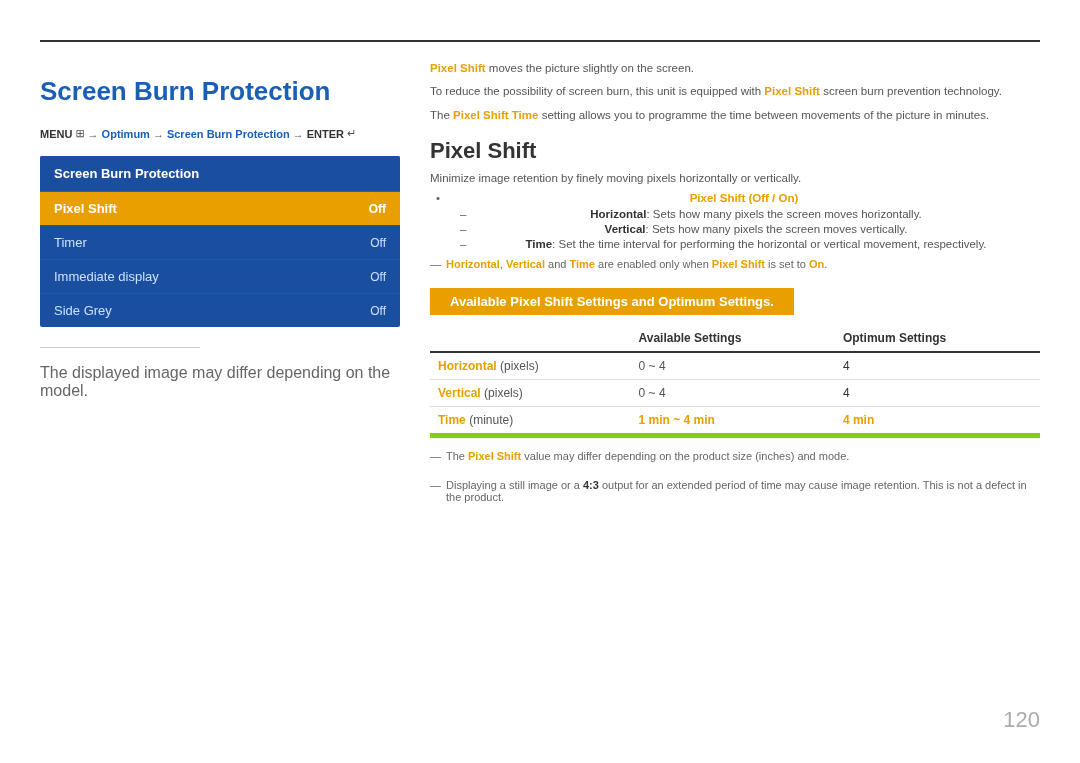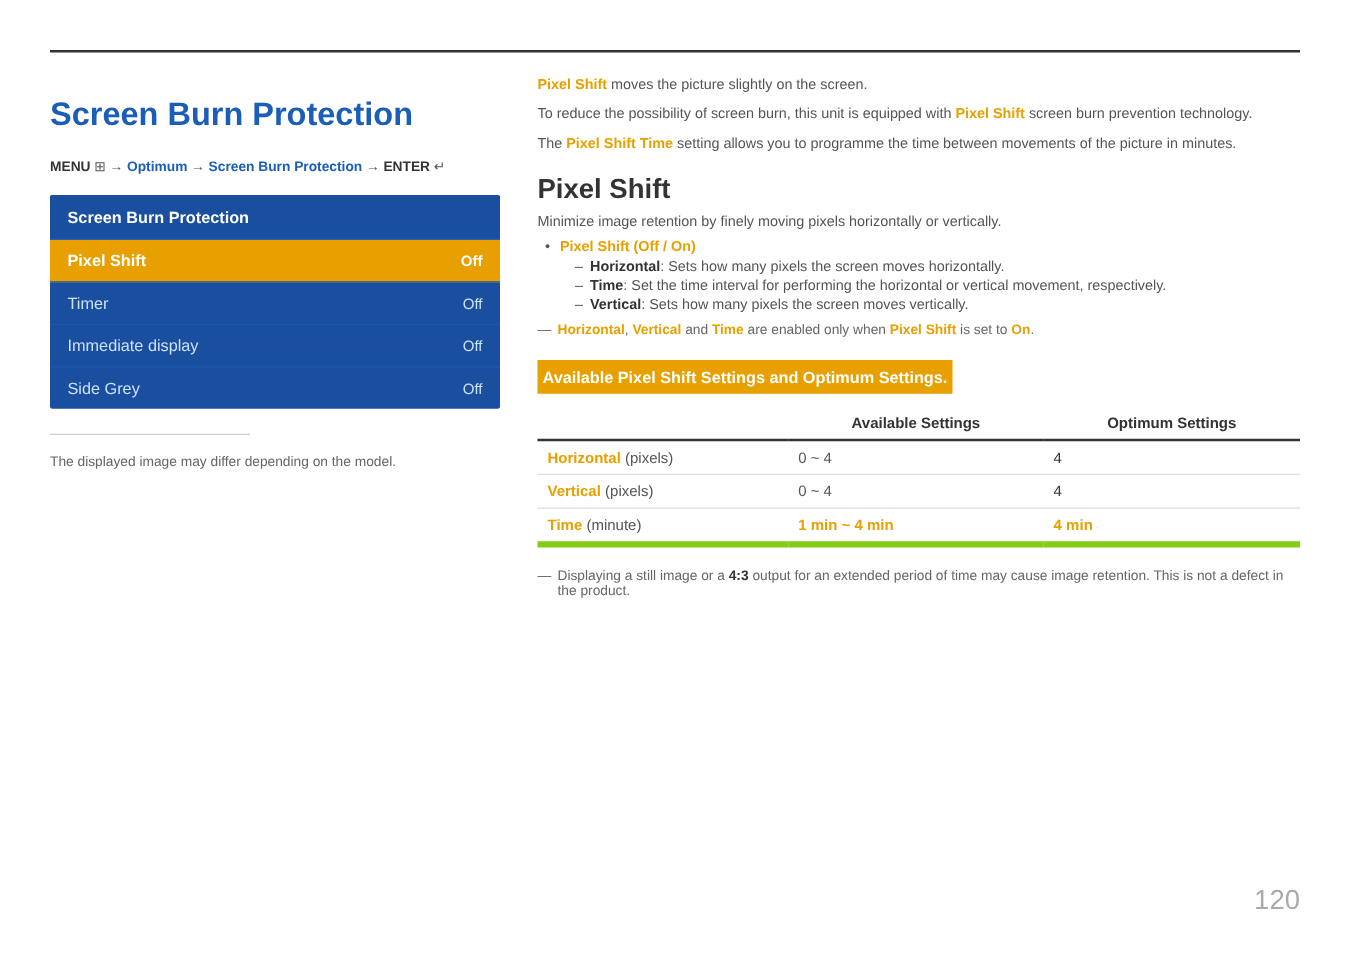--- a/index.html
+++ b/index.html
@@ -100,21 +100,21 @@
     .menu-item .item-value { font-size: 12px; }
 
     .divider-line {
       width: 160px;
       height: 1px;
       background: #ccc;
       margin: 16px 0;
     }
 
     .note-small {
-      font-size: 11px;
+      font-size: 16px;
       color: #666;
     }
 
     
     .intro-text {
       font-size: 11.5px;
       color: #555;
       margin-bottom: 6px;
       line-height: 1.5;
     }
@@ -131,20 +131,21 @@
     .section-desc {
       font-size: 11.5px;
       color: #555;
       margin-bottom: 8px;
     }
 
     .bullet-list {
       list-style: none;
       padding-left: 10px;
       margin-bottom: 8px;
+      text-align: center;
     }
 
     .bullet-list > li {
       font-size: 11.5px;
       color: #555;
       margin-bottom: 4px;
       padding-left: 8px;
       position: relative;
     }
 
@@ -191,41 +192,41 @@
       content: '—';
       position: absolute;
       left: 0;
     }
 
     .available-banner {
       background: #e8a000;
       color: #fff;
       font-weight: bold;
       font-size: 13px;
-      padding: 6px 4px;
+      padding: 6px 20px;
       margin: 10px 0;
       display: inline-block;
     }
 
     .settings-table {
       width: 100%;
       border-collapse: collapse;
       margin-bottom: 12px;
     }
 
     .settings-table thead tr {
       border-bottom: 2px solid #333;
     }
 
     .settings-table th {
       font-size: 12px;
       font-weight: bold;
       color: #333;
       padding: 6px 8px;
-      text-align: center;
+      text-align: left;
     }
 
     .settings-table td {
       font-size: 12px;
       color: #555;
       padding: 6px 8px;
       border-bottom: 1px solid #ddd;
     }
 
     .settings-table td:first-child {
@@ -319,22 +320,22 @@
 
   <h2 class="section-title">Pixel Shift</h2>
 
   <p class="section-desc">Minimize image retention by finely moving pixels horizontally or vertically.</p>
 
   <ul class="bullet-list">
     <li>
       <span class="highlight-gold">Pixel Shift (Off / On)</span>
       <ul class="sub-list">
         <li><span class="bold-term">Horizontal</span>: Sets how many pixels the screen moves horizontally.</li>
+        <li><span class="bold-term">Vertical</span>: Sets how many pixels the screen moves vertically.</li>
         <li><span class="bold-term">Time</span>: Set the time interval for performing the horizontal or vertical movement, respectively.</li>
-        <li><span class="bold-term">Vertical</span>: Sets how many pixels the screen moves vertically.</li>
       </ul>
     </li>
   </ul>
 
   <p class="note-italic" style="list-style:none; padding-left:16px; position:relative; font-size:11px; color:#666; margin-bottom:8px;">
     <span class="highlight-gold">Horizontal</span>, <span class="highlight-gold">Vertical</span> and <span class="highlight-gold">Time</span> are enabled only when <span class="highlight-gold">Pixel Shift</span> is set to <span class="highlight-gold">On</span>.
   </p>
 
   <div class="available-banner">Available Pixel Shift Settings and Optimum Settings.</div>
 
@@ -359,19 +360,22 @@
       </tr>
       <tr>
         <td><span class="highlight-gold">Time</span> <span style="color:#555; font-weight:normal;">(minute)</span></td>
         <td class="val-gold">1 min ~ 4 min</td>
         <td class="val-gold">4 min</td>
       </tr>
     </tbody>
   </table>
 
   <div class="footer-notes">
+    <p class="note-italic">
+      The <span class="highlight-gold">Pixel Shift</span> value may differ depending on the product size (inches) and mode.
+    </p>
     <p class="note-italic" style="margin-top:17px;">
       Displaying a still image or a <span class="highlight-bold-dark">4:3</span> output for an extended period of time may cause image retention. This is not a defect in the product.
     </p>
   </div>
 </div>
 
 <div class="page-number">120</div>
 
 </body></html>

